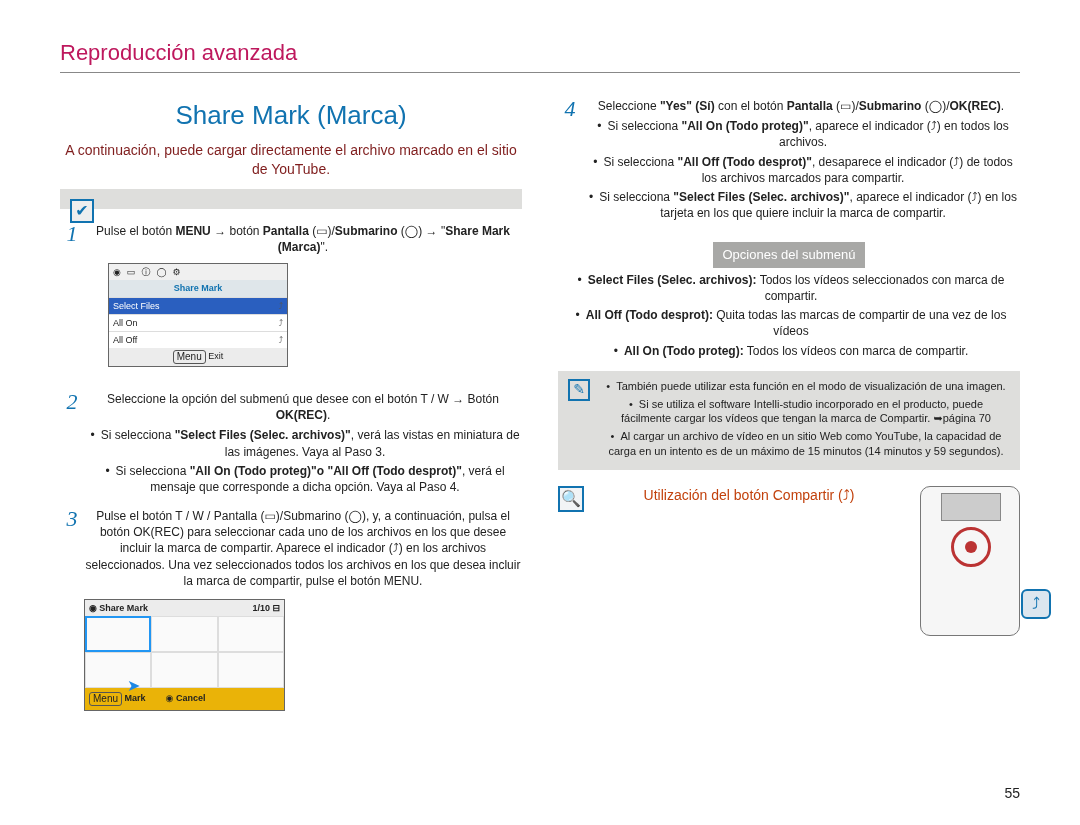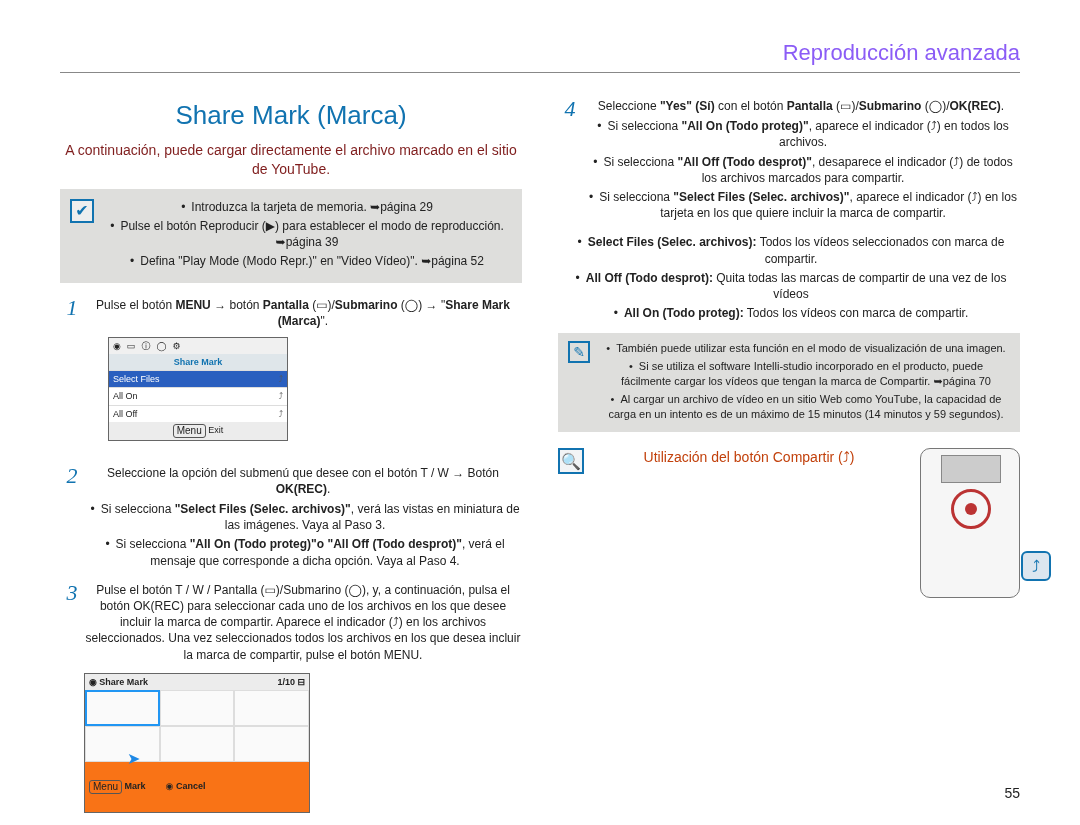--- a/index.html
+++ b/index.html
@@ -1,18 +1,18 @@
 <!DOCTYPE html>
 <html><head>
 <meta charset="utf-8">
 <style>
   * { margin:0; padding:0; box-sizing:border-box; }
   body { font-family:Arial,Helvetica,sans-serif; background:#fff; color:#222; }
   .page { width:1080px; height:825px; position:relative; padding:40px 60px 20px 60px; }
-  .header-right { text-align:right; font-size:22px; color:#8b5cf6; padding-bottom:6px; border-bottom:1px solid #888; }
+  .header-right { font-size:22px; color:#be185d; padding-bottom:6px; border-bottom:1px solid #888; }
   .columns { display:flex; gap:36px; margin-top:25px;text-align:center; }
   .col { flex:1; font-size:12px; line-height:1.35; }
   .title { font-size:26px; color:#1173b0; margin-bottom:8px; font-weight:400; }
   .intro { font-size:14px; color:#7f1d1d; margin-bottom:10px; }
   .pre-box { background:#dededc; padding:10px 14px 10px 46px; position:relative; margin-bottom:14px; }
   .pre-icon { position:absolute; left:10px; top:10px; width:24px; height:24px; border:2px solid #1173b0; display:flex; align-items:center; justify-content:center; color:#1173b0; font-size:16px; background:#eee;}
   .pre-box ul, ul.sub { list-style:none; padding:0; }
   .pre-box li::before, ul.sub li::before { content:"•"; margin-right:6px; }
   .pre-box li, ul.sub li { margin-bottom:3px; }
   .steps { counter-reset:step; }
@@ -33,50 +33,45 @@
   .device .dot { position:absolute; top:54px; left:44px; width:12px; height:12px; background:#b33; border-radius:50%; }
   .device .screen { position:absolute; top:6px; left:20px; width:60px; height:28px; background:#ccc; border:1px solid #888; }
   .share-btn { position:absolute; right:-32px; bottom:16px; width:30px; height:30px; border:2px solid #1173b0; border-radius:6px; background:#dce6ef; display:flex; align-items:center; justify-content:center; font-size:16px; color:#1173b0;}
   .lcd1 { width:180px; border:1px solid #666; margin:8px 0 14px 24px; background:#fff; font-size:9px;}
   .lcd1 .top { background:#f0f0f0; padding:2px 4px; display:flex; gap:6px; }
   .lcd1 .hdr { background:#dfe6ea; color:#1173b0; padding:2px 4px; font-weight:bold; }
   .lcd1 .row { padding:2px 4px; border-top:1px solid #ddd; display:flex; justify-content:space-between; }
   .lcd1 .row.sel { background:#2a5fbf; color:#fff; }
   .lcd1 .icon-cell { color:#555; }
   .lcd1 .foot { background:#ececec; padding:2px 4px; }
-  .lcd2 { width:226px; border:1px solid #666; margin:8px 0 0 24px; background:#fff; font-size:9px; }
+  .lcd2 { width:201px; border:1px solid #666; margin:8px 0 0 24px; background:#fff; font-size:9px; }
   .lcd2 .bar { background:#ececec; padding:2px 4px; display:flex; justify-content:space-between; font-weight:bold; }
   .lcd2 .grid { display:grid; grid-template-columns:repeat(3,1fr); grid-auto-rows:36px; }
   .lcd2 .cell { border:1px solid #ddd; background:#fafafa; position:relative; }
   .lcd2 .cell.sel { border:2px solid #2196f3; }
   .lcd2 .ptr { position:absolute; left:42px; bottom:-8px; color:#1e88e5; font-size:16px; }
-  .lcd2 .foot { background:#f97316; padding:18px 4px; display:flex; gap:20px; }
+  .lcd2 .foot { background:#eab308; padding:4px 4px; display:flex; gap:20px; }
   .pagenum { position:absolute; right:60px; bottom:24px; font-size:14px; font-weight:normal; }
   b { font-weight:bold; }
   .ic { display:inline-block; border:1px solid #555; border-radius:3px; padding:0 3px; font-size:10px; line-height:12px; vertical-align:middle; }
 </style>
 </head>
 <body>
 
 <div class="page">
   <div class="header-right">Reproducción avanzada</div>
 
   <div class="columns">
 
     <div class="col">
       <div class="title">Share Mark (Marca)</div>
       <div class="intro">A continuación, puede cargar directamente el archivo marcado en el sitio de YouTube.</div>
 
       <div class="pre-box">
         <div class="pre-icon">✔</div>
-        <ul>
-          <li>Introduzca la tarjeta de memoria. ➥página 29</li>
-          <li>Pulse el botón Reproducir (▶) para establecer el modo de reproducción. ➥página 39</li>
-          <li>Defina "Play Mode (Modo Repr.)" en "Video Vídeo)". ➥página 52</li>
-        </ul>
       </div>
 
       <div class="steps">
 
         <div class="step">
           <div class="step-num">1</div>
           <div class="step-body">
             <span>Pulse el botón </span><b>MENU</b><span> → botón </span><b>Pantalla</b><span> (▭)/</span><b>Submarino</b><span> (◯) → "</span><b>Share Mark (Marca)</b><span>".</span>
 
             
@@ -153,20 +148,21 @@
             <span>Seleccione </span><b>"Yes" (Sí)</b><span> con el botón </span><b>Pantalla</b><span> (▭)/</span><b>Submarino</b><span> (◯)/</span><b>OK(REC)</b><span>.</span>
             <ul class="sub">
               <li><span>Si selecciona </span><b>"All On (Todo proteg)"</b><span>, aparece el indicador (⤴) en todos los archivos.</span></li>
               <li><span>Si selecciona </span><b>"All Off (Todo desprot)"</b><span>, desaparece el indicador (⤴) de todos los archivos marcados para compartir.</span></li>
               <li><span>Si selecciona </span><b>"Select Files (Selec. archivos)"</b><span>, aparece el indicador (⤴) en los tarjeta en los que quiere incluir la marca de compartir.</span></li>
             </ul>
           </div>
         </div>
       </div>
 
+      <div class="subhead">Opciones del submenú</div>
       <ul class="sub sub-list">
         <li><b>Select Files (Selec. archivos):</b><span> Todos los vídeos seleccionados con marca de compartir.</span></li>
         <li><b>All Off (Todo desprot):</b><span> Quita todas las marcas de compartir de una vez de los vídeos</span></li>
         <li><b>All On (Todo proteg):</b><span> Todos los vídeos con marca de compartir.</span></li>
       </ul>
 
       <div class="tipbox">
         <div class="tip-icon">✎</div>
         <ul class="sub" style="margin:0;">
           <li>También puede utilizar esta función en el modo de visualización de una imagen.</li>

